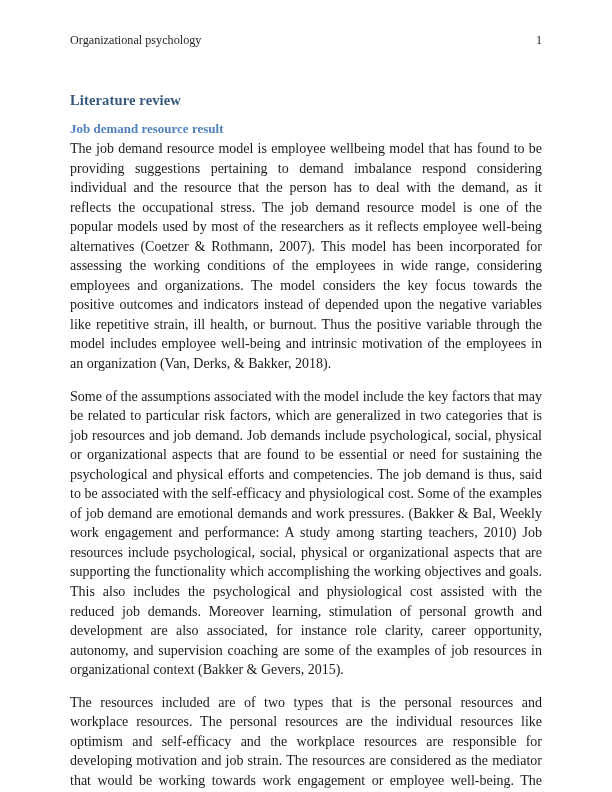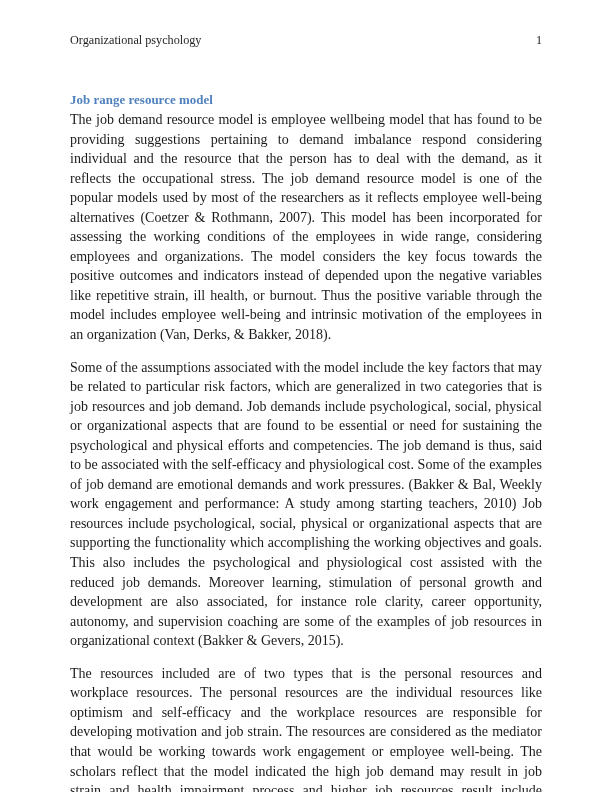--- a/index.html
+++ b/index.html
@@ -96,22 +96,23 @@
 
 <div class="page">
 
   <div class="running-header">
     <span class="header-title">Organizational psychology</span>
     <span class="page-number">1</span>
   </div>
 
   <div class="content">
 
+    <h1 class="section-heading">Literature review</h1>
 
-    <h2 class="sub-heading">Job range resource model</h2>
+    <h2 class="sub-heading">Job demand resource result</h2>
 
     <p class="body-para">The job demand resource model is employee wellbeing model that has found to be providing suggestions pertaining to demand imbalance respond considering individual and the resource that the person has to deal with the demand, as it reflects the occupational stress. The job demand resource model is one of the popular models used by most of the researchers as it reflects employee well-being alternatives (Coetzer &amp; Rothmann, 2007). This model has been incorporated for assessing the working conditions of the employees in wide range, considering employees and organizations. The model considers the key focus towards the positive outcomes and indicators instead of depended upon the negative variables like repetitive strain, ill health, or burnout. Thus the positive variable through the model includes employee well-being and intrinsic motivation of the employees in an organization (Van, Derks, &amp; Bakker, 2018).</p>
 
     <p class="body-para">Some of the assumptions associated with the model include the key factors that may be related to particular risk factors, which are generalized in two categories that is job resources and job demand. Job demands include psychological, social, physical or organizational aspects that are found to be essential or need for sustaining the psychological and physical efforts and competencies. The job demand is thus, said to be associated with the self-efficacy and physiological cost. Some of the examples of job demand are emotional demands and work pressures. (Bakker &amp; Bal, Weekly work engagement and performance: A study among starting teachers, 2010) Job resources include psychological, social, physical or organizational aspects that are supporting the functionality which accomplishing the working objectives and goals. This also includes the psychological and physiological cost assisted with the reduced job demands. Moreover learning, stimulation of personal growth and development are also associated, for instance role clarity, career opportunity, autonomy, and supervision coaching are some of the examples of job resources in organizational context (Bakker &amp; Gevers, 2015).</p>
 
     <p class="body-para">The resources included are of two types that is the personal resources and workplace resources. The personal resources are the individual resources like optimism and self-efficacy and the workplace resources are responsible for developing motivation and job strain. The resources are considered as the mediator that would be working towards work engagement or employee well-being. The scholars reflect that the model indicated the high job demand may result in job strain and health impairment process and higher job resources result include enhance productivity and increased motivation among the employees in organization (Coetzer &amp; Rothmann, 2007). Thus the JD-R model reflects the availability and balance between the two major constraints of the model that is job demand and job resources which will reflect the employee well-being in the organization. The research believes that any job resources and any job demand may impact employee wellbeing and health. The JD-R model below reflects the Strain(burnout) due to job demand resulting in negative outcomes, where the job resources including work engagement</p>
 
   </div>
 
 </div>

